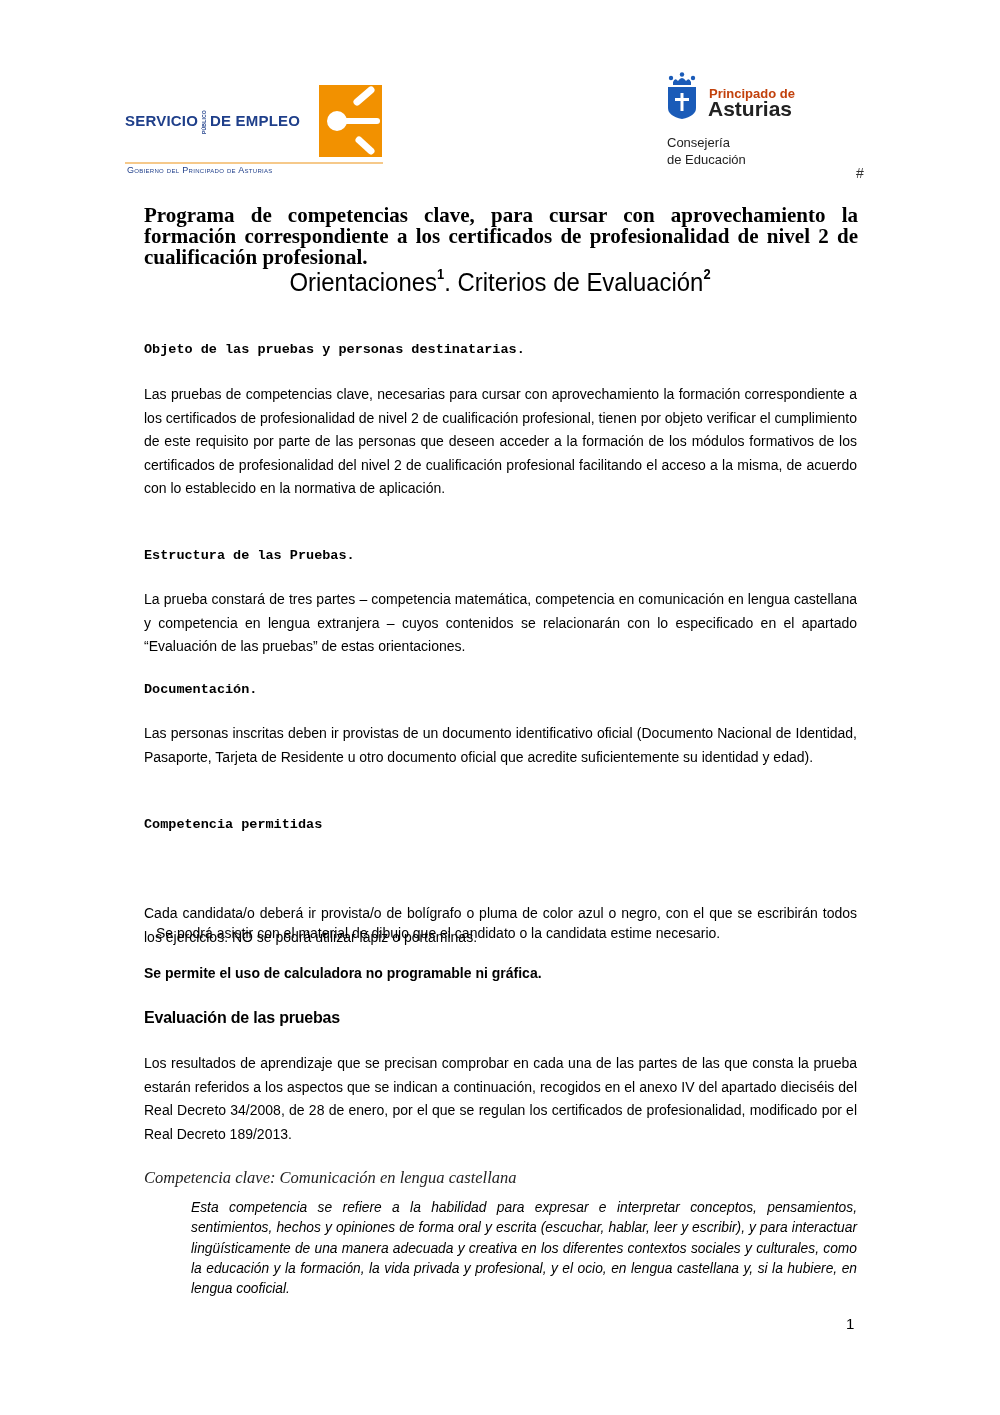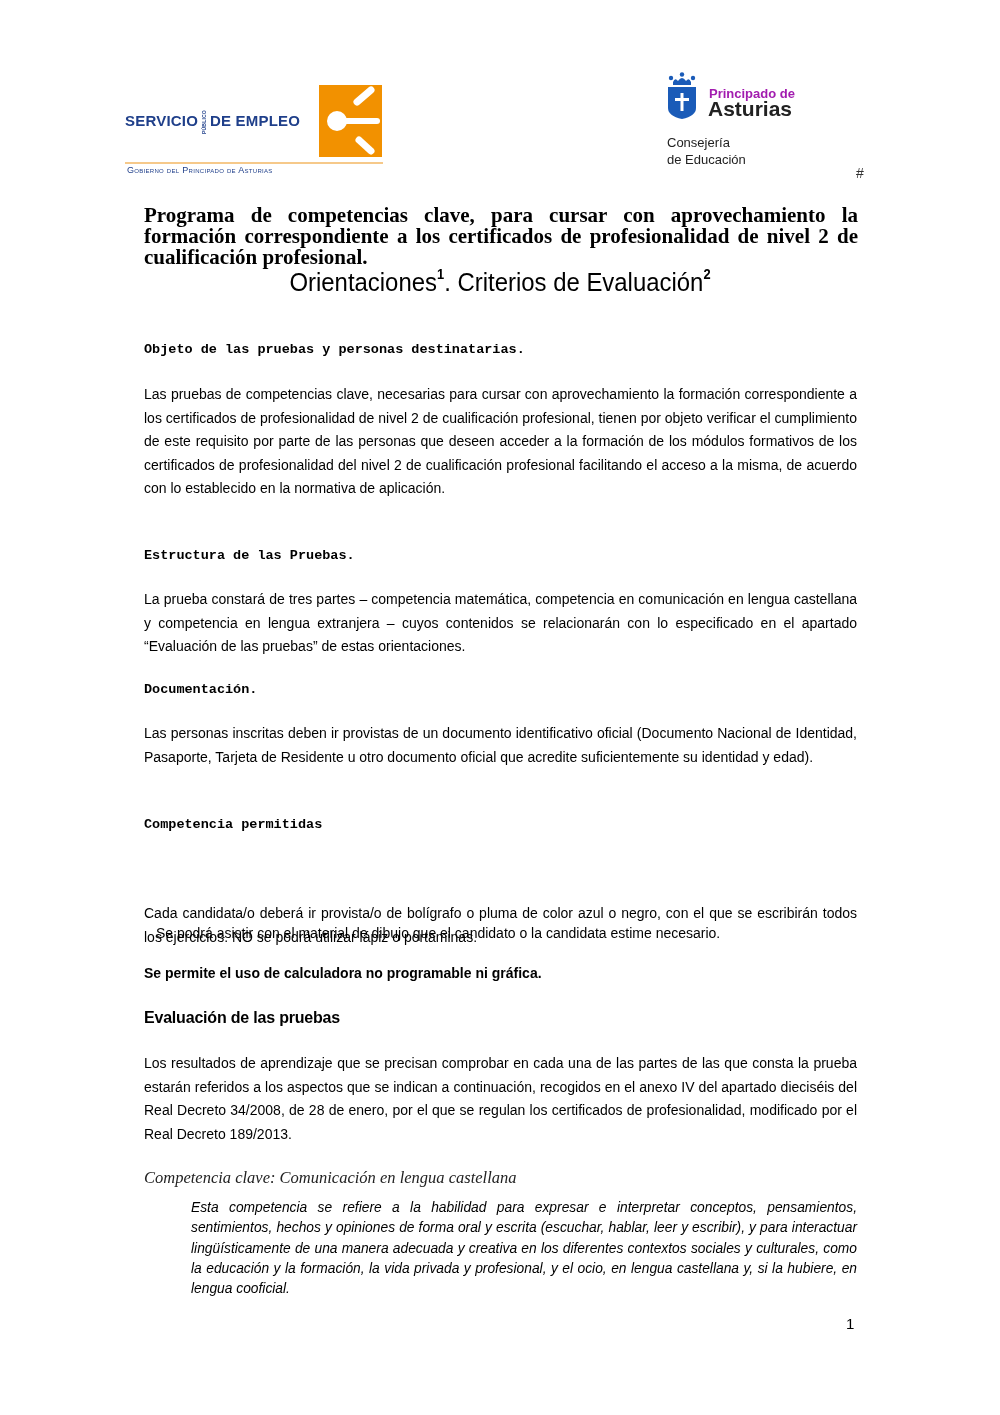--- a/index.html
+++ b/index.html
@@ -9,21 +9,21 @@
   
   .sepe-logo { left:125px; top:85px; width:260px; height:92px; }
   .sepe-text { position:absolute; left:0; top:22px; font-family:"Liberation Sans", sans-serif; font-weight:bold; color:#1f3f8a; font-size:15px; letter-spacing:0.2px; white-space:nowrap; }
   .sepe-text .publico { display:inline-block; font-size:5px; writing-mode:vertical-rl; transform:rotate(180deg); vertical-align:middle; margin:0 3px; color:#1f3f8a; height:30px; text-align:center; }
   .sepe-square { position:absolute; left:194px; top:0; width:63px; height:72px; background:#f29100; }
   .sepe-line { position:absolute; left:0; top:77px; width:258px; height:2px; background:#f6c98a; }
   .sepe-gov { position:absolute; left:2px; top:80px; font-size:9px; color:#1f3f8a; font-variant:small-caps; letter-spacing:0.3px; white-space:nowrap; }
 
   .ast-logo { left:667px; top:72px; width:160px; height:100px; }
   .ast-shield { position:absolute; left:0; top:0; width:30px; height:46px; }
-  .ast-name1 { position:absolute; left:42px; top:14px; font-size:13px; font-weight:bold; color:#a21caf; white-space:nowrap; }
+  .ast-name1 { position:absolute; left:42px; top:14px; font-size:13px; font-weight:bold; color:#c2410c; white-space:nowrap; }
   .ast-name2 { position:absolute; left:41px; top:25px; font-size:21px; font-weight:bold; color:#222; white-space:nowrap; }
   .ast-cons { position:absolute; left:0; top:62px; font-size:13px; color:#222; line-height:17px; }
 
   .hash { left:856px; top:165px; font-size:14px; color:#333; }
 
   
   .program-title { left:144px; top:205px; width:714px; font-family:"Liberation Serif", serif; font-weight:bold; font-size:21px; line-height:21px; text-align:justify; text-align-last:left; }
   .main-title { left:0; top:266px; width:1000px; text-align:center; font-family:"Liberation Sans", sans-serif; font-size:26px; color:#000; transform:scaleX(0.92); }
   .main-title sup { font-size:14px; font-weight:bold; vertical-align:12px; }
 

